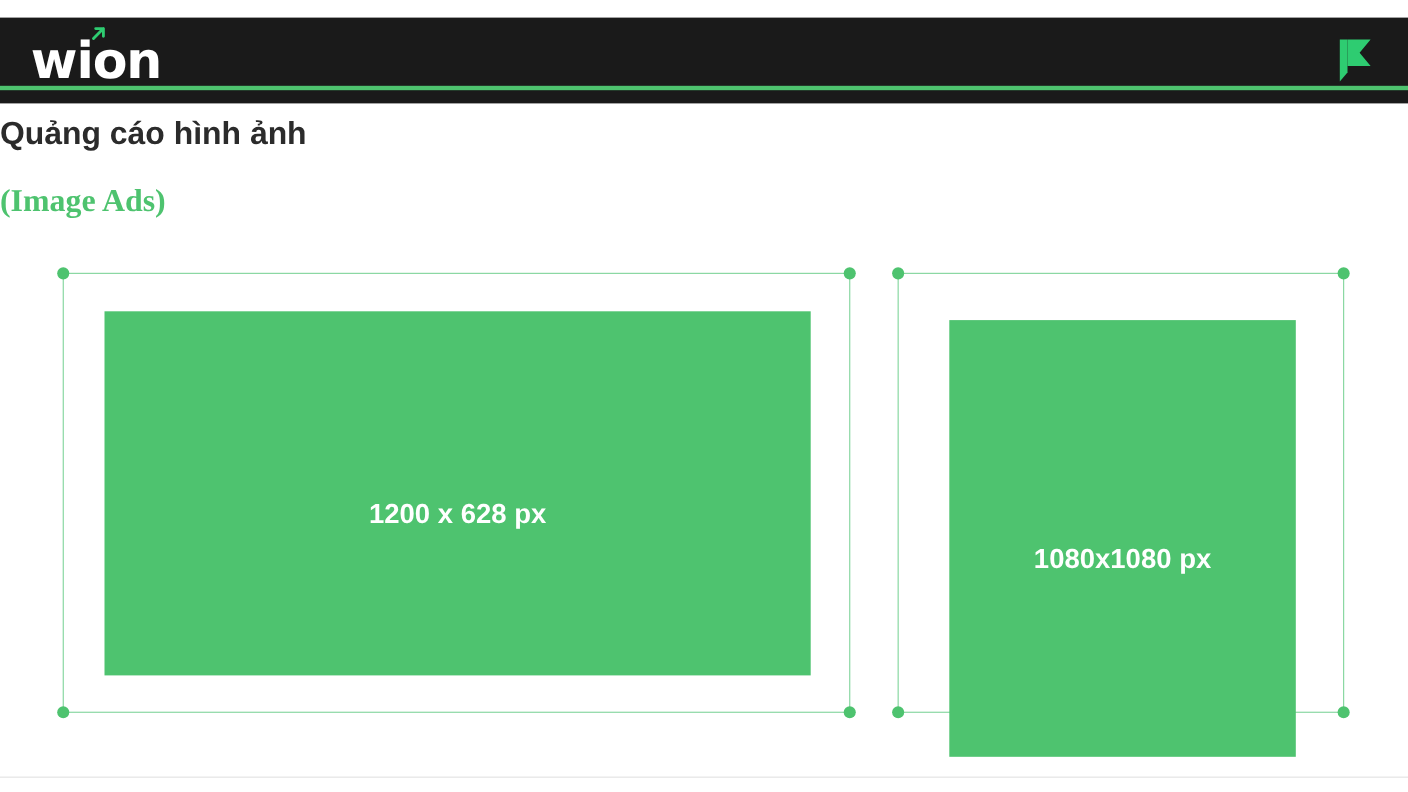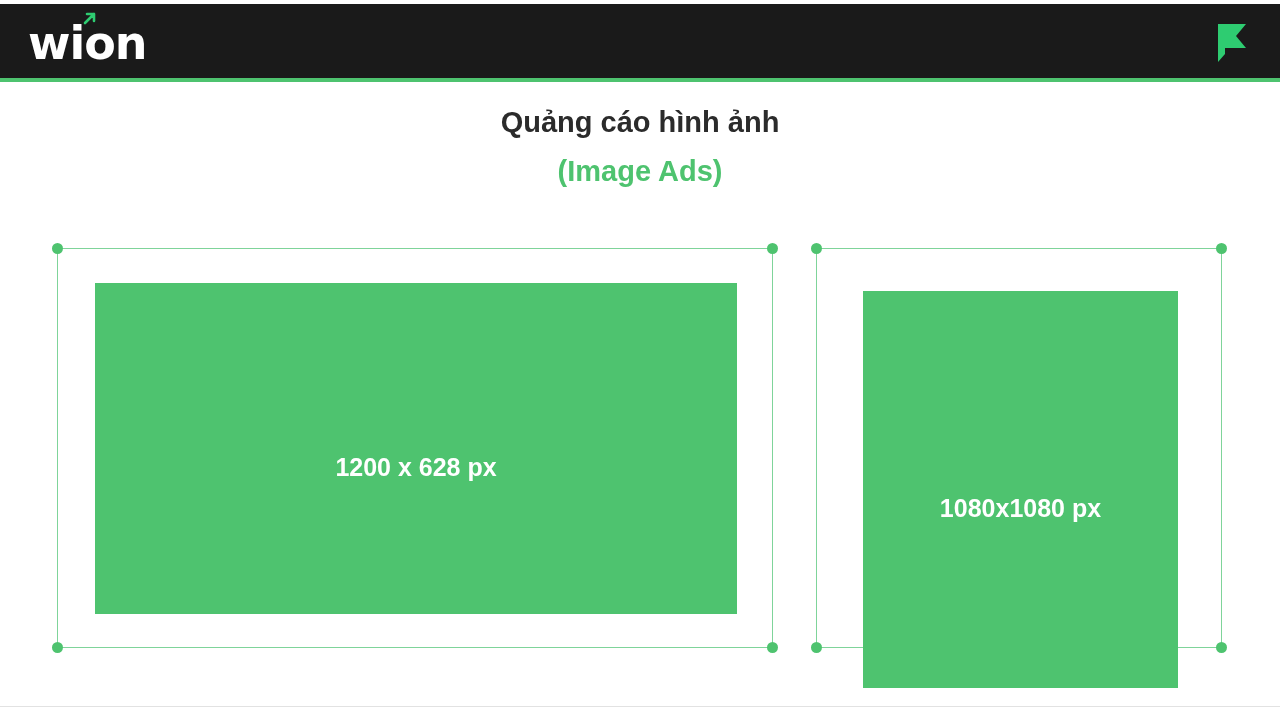--- a/index.html
+++ b/index.html
@@ -11,21 +11,21 @@
     height: 720px;
     background: #ffffff;
     font-family: "Liberation Sans", sans-serif;
     overflow: hidden;
     position: relative;
   }
 
   
   .header {
     position: absolute;
-    top: 4px;
+    top: 16px;
     left: 0;
     width: 1280px;
     height: 78px;
     background: #1a1a1a;
     box-sizing: border-box;
   }
   .header-underline {
     position: absolute;
     top: 78px;
     left: 0;
@@ -67,35 +67,36 @@
     height: 42px;
   }
   .brand-mark svg { display: block; }
 
   
   .title-block {
     position: absolute;
     top: 104px;
     left: 0;
     width: 1280px;
-    text-align: center;
+    text-align: left;
   }
   .title-main {
     font-size: 29px;
     font-weight: bold;
     color: #2b2b2b;
     line-height: 36px;
     letter-spacing: 0px;
   }
   .title-sub {
-    margin-top: 13px;
+    margin-top: 25px;
     font-size: 29px;
     font-weight: bold;
     color: #4ec36f;
     line-height: 36px;
+    font-family: Liberation Serif, serif;
   }
 
   
   .frame {
     position: absolute;
     border: 1px solid #7fd49a;
     box-sizing: border-box;
     background: #ffffff;
   }
   .frame-left {

